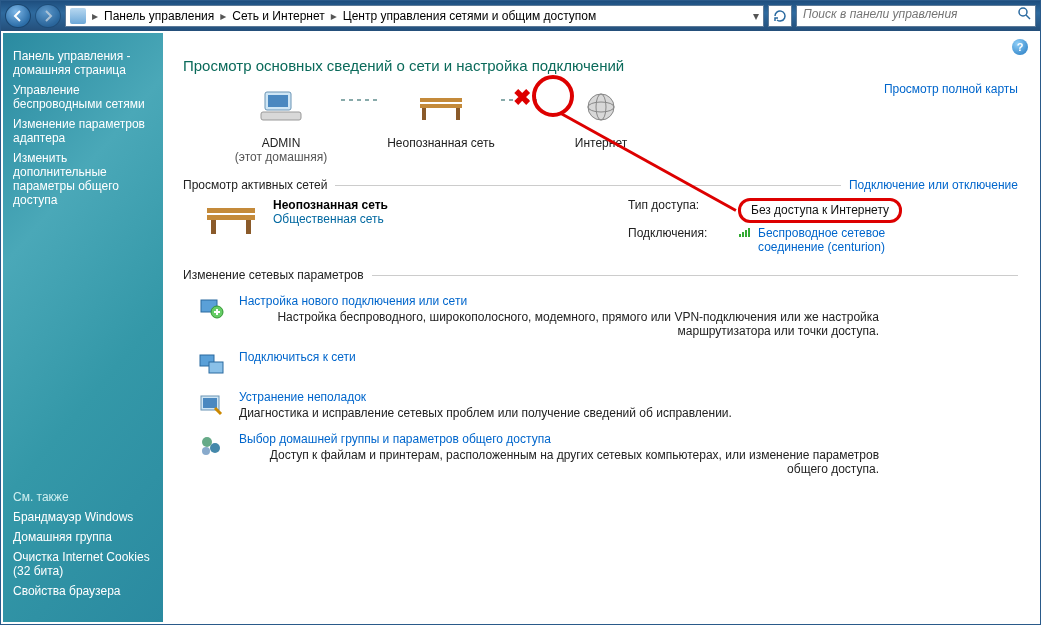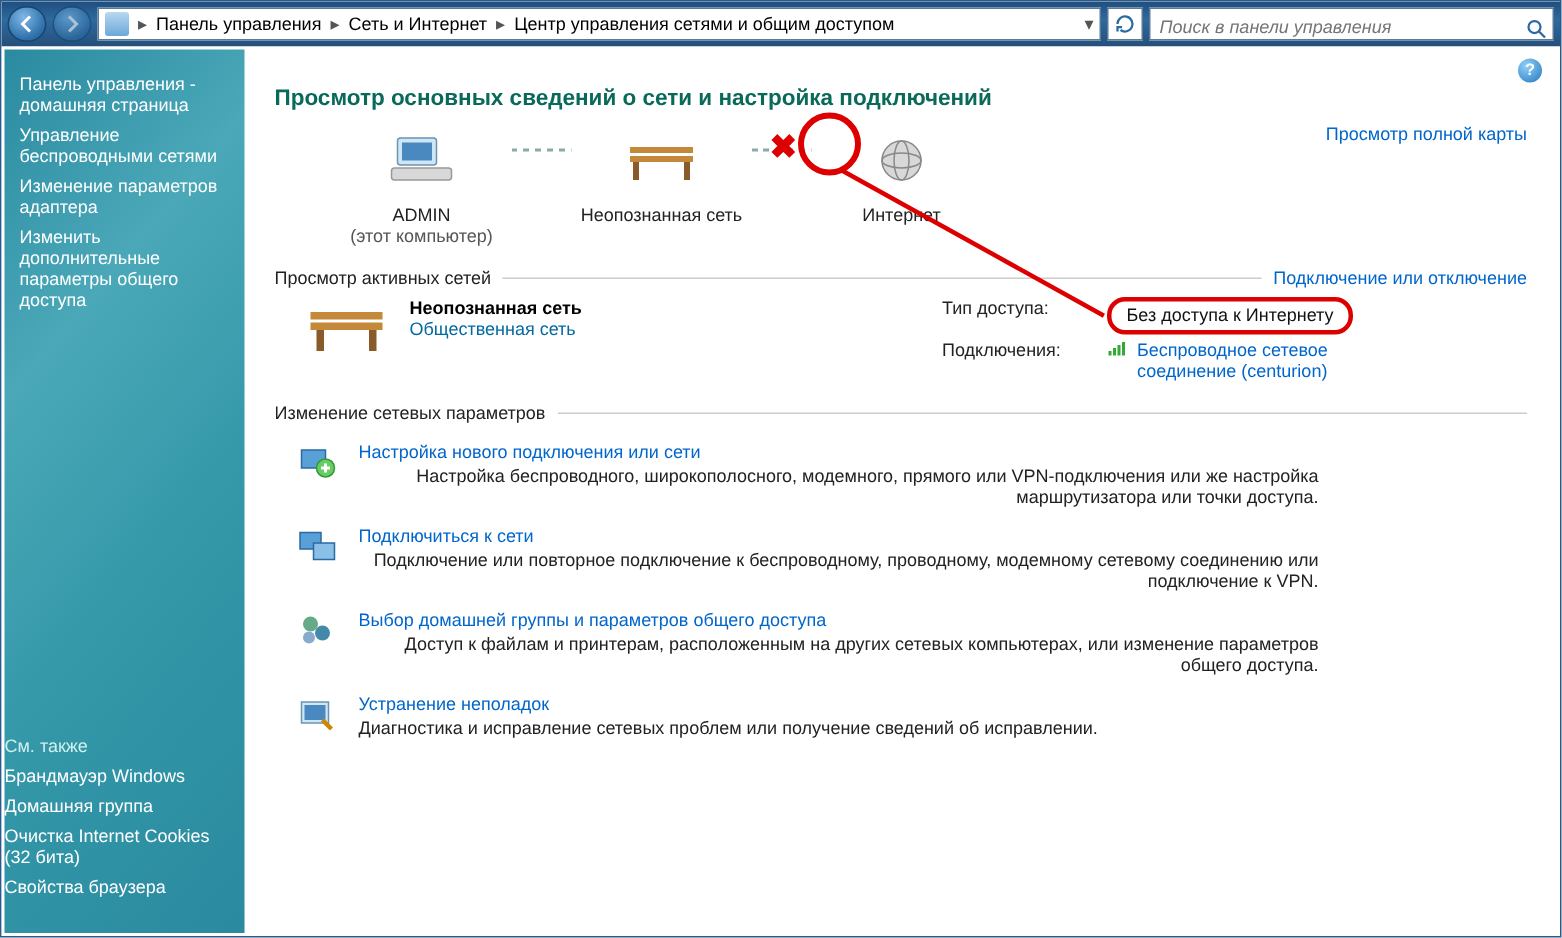--- a/index.html
+++ b/index.html
@@ -26,47 +26,47 @@
     display: flex; align-items: center; padding: 0 4px; gap: 4px;
   }
   .addr-icon { width: 16px; height: 16px; background: linear-gradient(#b8d8f0,#6ca8d8); border-radius: 2px; }
   .addr-part { color: #000; }
   .addr-sep { color: #555; margin: 0 2px; }
   .addr-refresh {
     width: 24px; height: 22px; background: #fff; border: 1px solid #5c7a98;
     display: flex; align-items: center; justify-content: center; color: #2a6aa0;
   }
   .search-box {
-    width: 270px; height: 22px; background: #fff; border: 1px solid #5c7a98;
-    display: flex; align-items: flex-end; padding: 0 4px; justify-content: space-between;
+    width: 240px; height: 22px; background: #fff; border: 1px solid #5c7a98;
+    display: flex; align-items: flex-start; padding: 0 4px; justify-content: space-between;
   }
   .search-input { border: 0; outline: 0; font: inherit; width: 200px; color: #888; font-style: italic; }
 
   
   .content-wrap { display: flex; height: calc(100% - 30px); background: #fff; padding: 2px; }
   .sidebar {
     width: 160px; height: 100%;
     background: linear-gradient(130deg, #2a8aa0 0%, #4aa8b8 30%, #3498a8 60%, #2a8aa0 100%);
     color: #fff; padding: 10px 10px 10px 10px; position: relative;
   }
   .sidebar a, .sidebar .side-link, .sidebar .side-item { display:block; margin: 6px 0; cursor: pointer; }
   .side-head { margin-bottom: 10px; }
-  .side-bottom { position: absolute; bottom: 18px; left: 0; right: 10px; }
+  .side-bottom { position: absolute; bottom: 18px; left: 10px; right: 10px; }
   .side-sub { color: #cfeff0; margin-bottom: 6px; }
 
   .main { flex: 1; padding: 6px 20px 10px 20px; position: relative; overflow: hidden; }
   .help-icon {
     position: absolute; top: 6px; right: 10px;
     width: 16px; height: 16px; border-radius: 50%;
     background: radial-gradient(circle at 35% 30%, #8fcff8, #2278c0);
     color: #fff; font-size: 11px; font-weight: bold;
     display: flex; align-items: center; justify-content: center;
   }
 
-  h1.page-title { color: #0a6a5a; font-weight: 700; font-size: 15px; margin: 18px 0 8px 0; }
+  h1.page-title { color: #0a6a5a; font-weight: 400; font-size: 15px; margin: 18px 0 8px 0; }
 
   
   .map-row { display: flex; align-items: center; gap: 0; margin: 6px 0 4px 38px; height: 50px; position: relative; }
   .map-node { display: flex; flex-direction: column; align-items: center; width: 120px; }
   .map-icon { width: 48px; height: 32px; display:flex; align-items:center; justify-content:center; }
   .map-conn { width: 40px; height: 2px; background: repeating-linear-gradient(to right,#8aa,#8aa 4px,transparent 4px,transparent 8px); margin-top:-14px; }
   .map-labels { display: flex; margin-left: 38px; }
   .map-labels > div { width: 120px; text-align:center; color:#222; }
   .map-labels > div + div { margin-left: 40px; }
   .map-sub { color:#555; }
@@ -213,21 +213,21 @@
                 <ellipse cx="16" cy="16" rx="5" ry="13" fill="none" stroke="#888"></ellipse>
               </svg>
           </div>
         </div>
         <div class="x-circle"></div>
         <div class="red-line"></div>
       </div>
       <div class="map-labels">
         <div>
           <div>ADMIN</div>
-          <div class="map-sub">(этот компьютер)</div>
+          <div class="map-sub">(этот домашняя)</div>
         </div>
         <div>Неопознанная сеть</div>
         <div>Интернет</div>
       </div>
     </div>
 
     <div class="section-head">
       <span class="section-label">Просмотр активных сетей</span>
       <span class="section-rule"></span>
       <span class="section-link">Подключение или отключение</span>
@@ -288,46 +288,45 @@
 
       <div class="set-item">
         <div class="set-icon">
           <svg width="28" height="28" viewBox="0 0 28 28">
               <rect x="3" y="5" width="14" height="11" fill="#5aa0d8" stroke="#2a6aa0"></rect>
               <rect x="12" y="12" width="14" height="11" fill="#8ac0e8" stroke="#2a6aa0"></rect>
             </svg>
         </div>
         <div>
           <div class="set-title">Подключиться к сети</div>
-          <div class="set-desc">Подключение или повторное подключение к беспроводному, проводному, модемному сетевому соединению или подключение к VPN.</div>
+        </div>
+      </div>
+
+      <div class="set-item">
+        <div class="set-icon">
+          <svg width="28" height="28" viewBox="0 0 28 28">
+              <rect x="4" y="6" width="18" height="14" fill="#cfe6f5" stroke="#6a94b4"></rect>
+              <rect x="6" y="8" width="14" height="10" fill="#4a88c0"></rect>
+              <path d="M18 18l6 6" stroke="#c80" stroke-width="3"></path>
+            </svg>
+        </div>
+        <div>
+          <div class="set-title">Устранение неполадок</div>
+          <div class="set-desc">Диагностика и исправление сетевых проблем или получение сведений об исправлении.</div>
         </div>
       </div>
 
       <div class="set-item">
         <div class="set-icon">
           <svg width="28" height="28" viewBox="0 0 28 28">
               <circle cx="10" cy="10" r="5" fill="#6a8"></circle>
               <circle cx="18" cy="16" r="5" fill="#48a"></circle>
               <circle cx="9" cy="19" r="4" fill="#8ac"></circle>
             </svg>
         </div>
         <div>
           <div class="set-title">Выбор домашней группы и параметров общего доступа</div>
           <div class="set-desc">Доступ к файлам и принтерам, расположенным на других сетевых компьютерах, или изменение параметров общего доступа.</div>
         </div>
       </div>
-
-      <div class="set-item">
-        <div class="set-icon">
-          <svg width="28" height="28" viewBox="0 0 28 28">
-              <rect x="4" y="6" width="18" height="14" fill="#cfe6f5" stroke="#6a94b4"></rect>
-              <rect x="6" y="8" width="14" height="10" fill="#4a88c0"></rect>
-              <path d="M18 18l6 6" stroke="#c80" stroke-width="3"></path>
-            </svg>
-        </div>
-        <div>
-          <div class="set-title">Устранение неполадок</div>
-          <div class="set-desc">Диагностика и исправление сетевых проблем или получение сведений об исправлении.</div>
-        </div>
-      </div>
     </div>
   </div>
 </div>
 
 </body></html>

